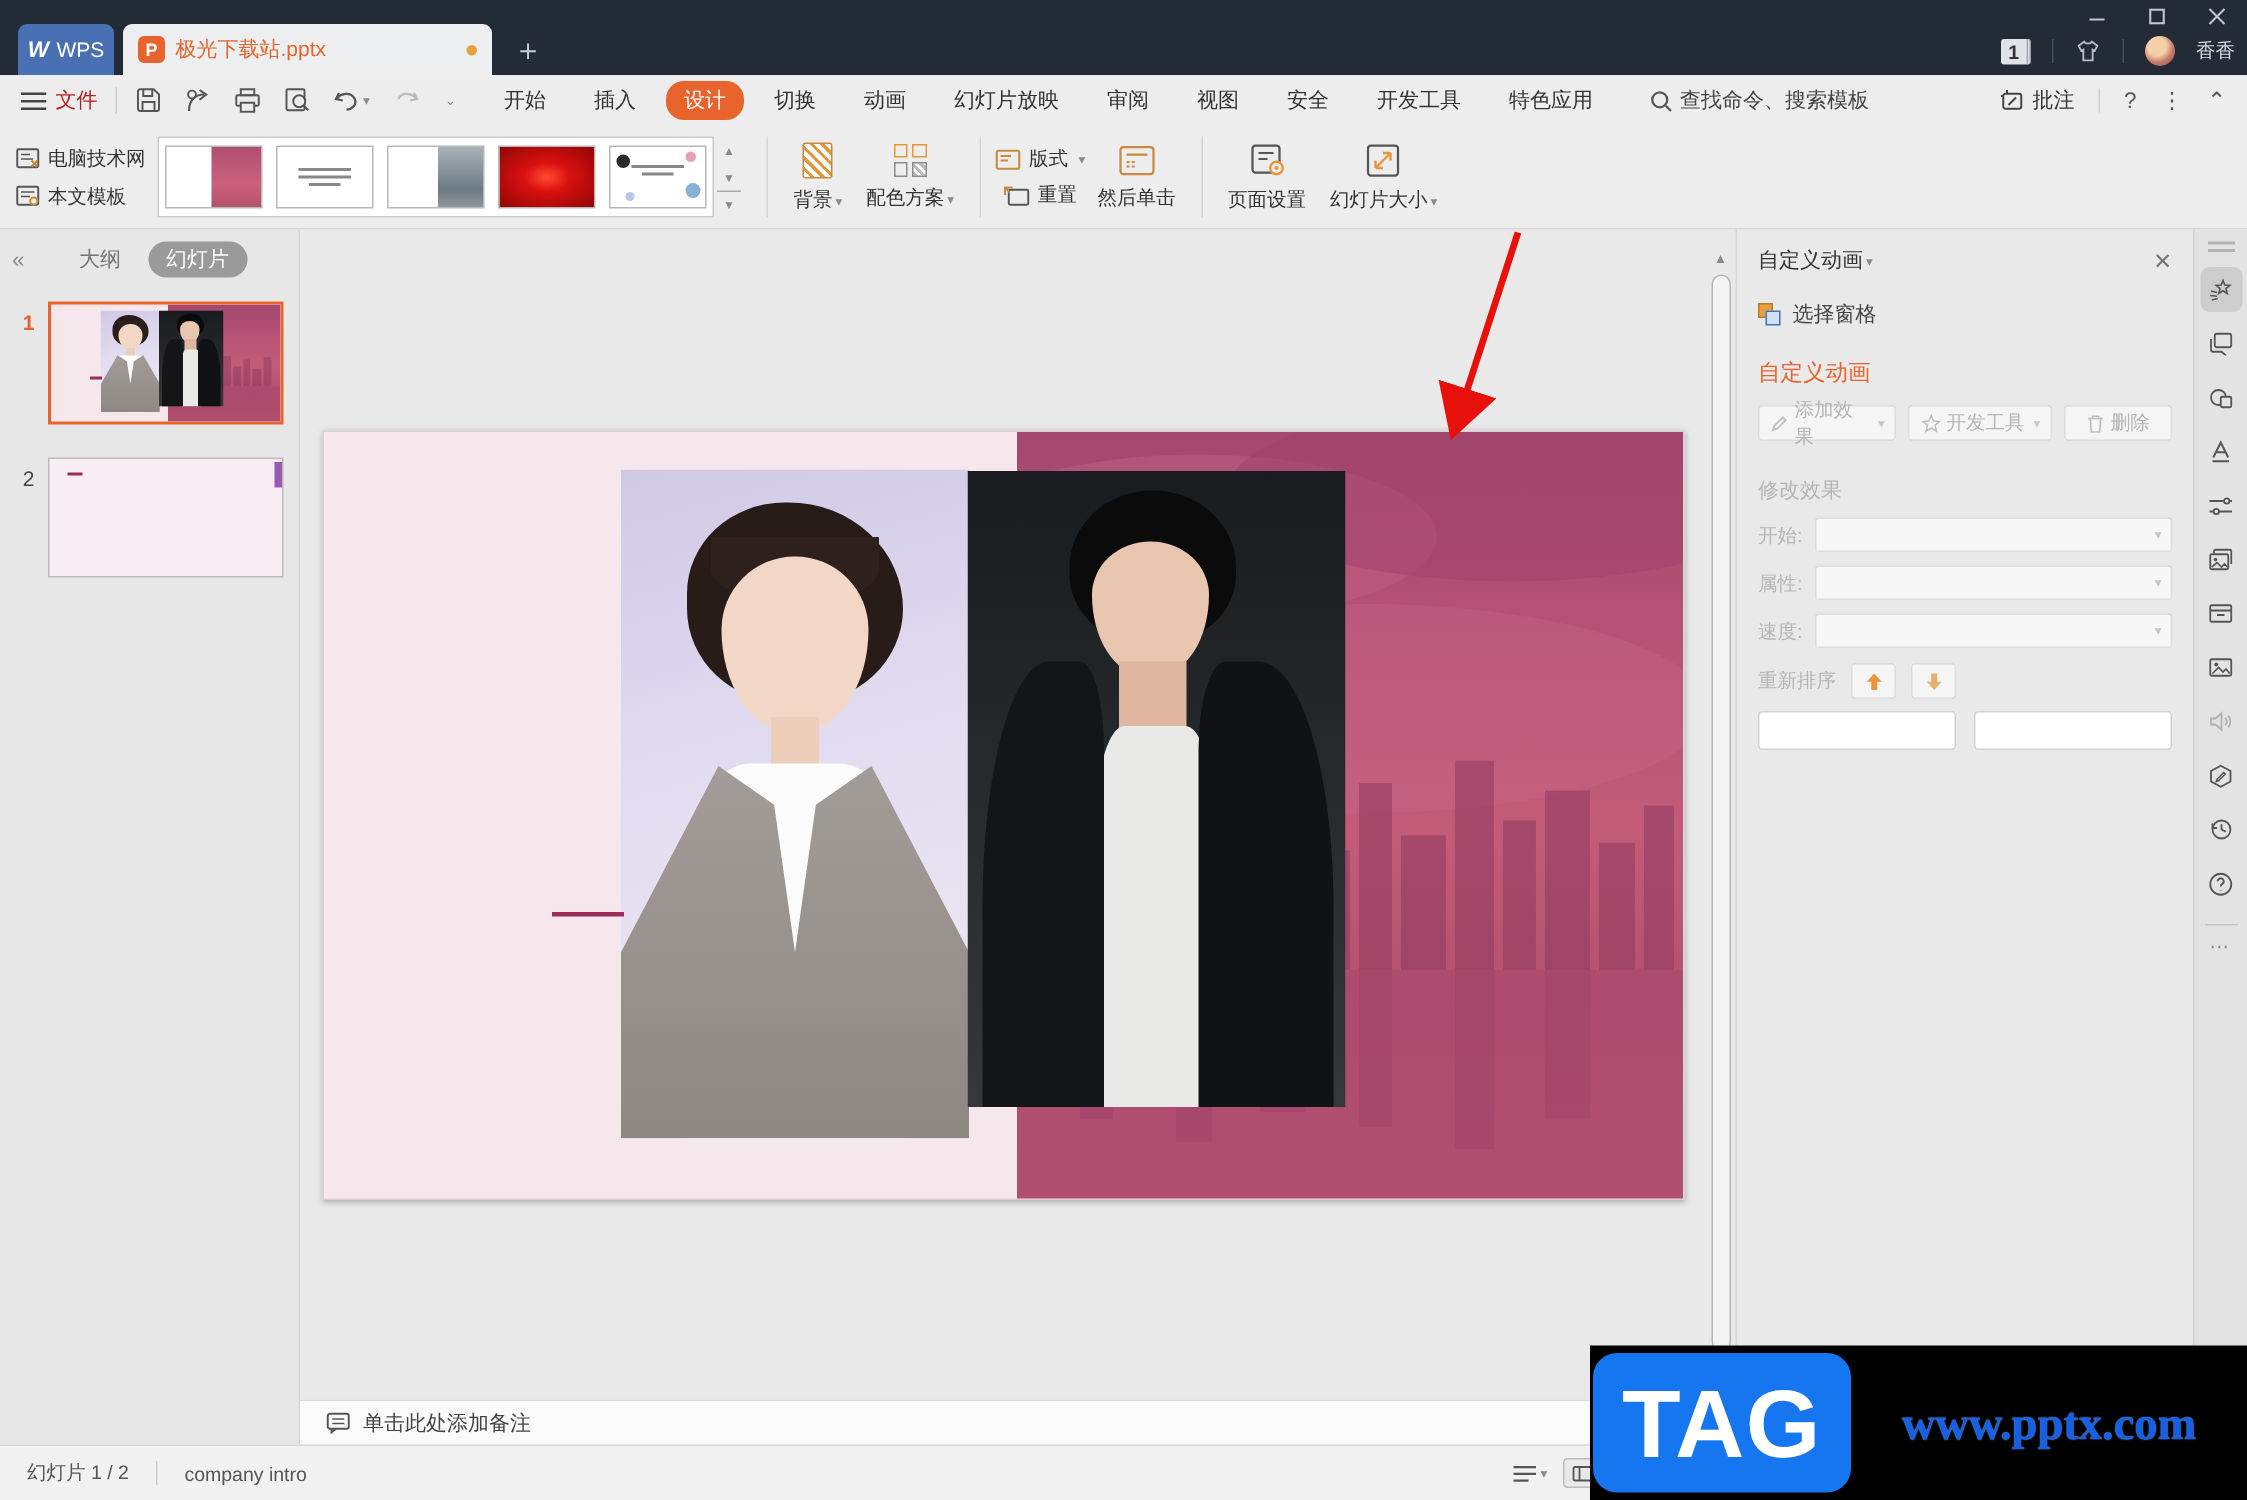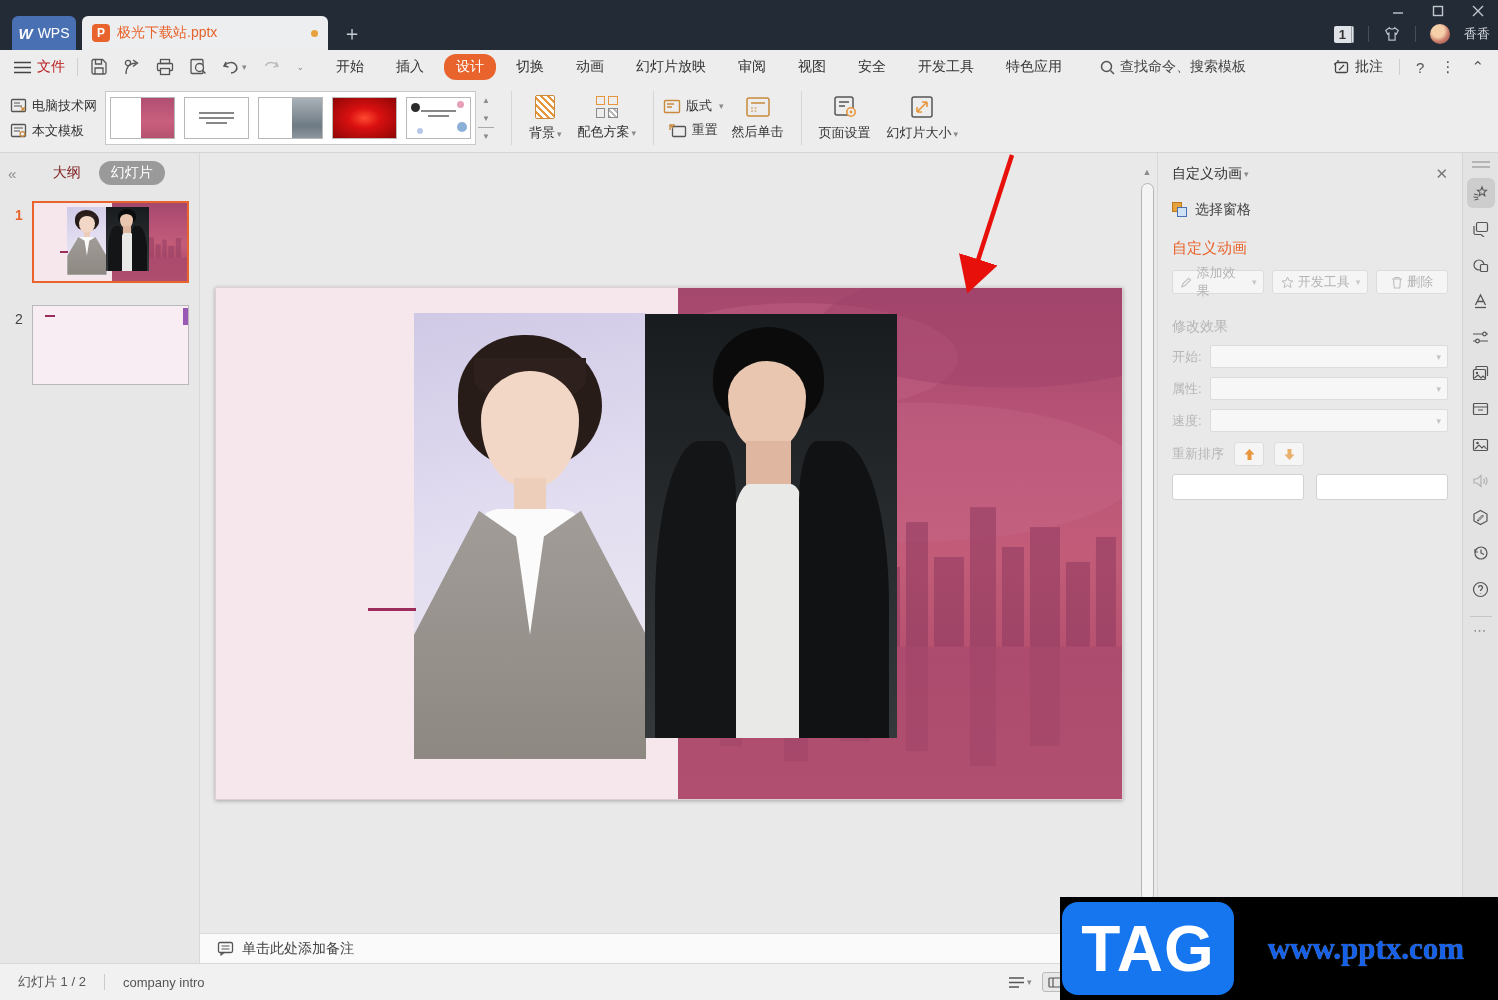--- a/index.html
+++ b/index.html
@@ -90,21 +90,21 @@
   .scheme-ico i:nth-child(4) { background:repeating-linear-gradient(45deg,#bbb 0 2px,#fff 2px 4px); border:1.5px solid #8a8a8a; }
 
   
   .main-row { display:flex; height:810px; }
 
   
   .left-panel { width:200px; background:#e7e7e7; border-right:1px solid #d8d8d8; position:relative; }
   .lp-head { height:40px; display:flex; align-items:center; padding:0 8px; }
   .lp-collapse { color:#8a8a8a; font-size:15px; margin-right:18px; }
   .lp-tabs { display:flex; align-items:center; gap:6px; flex:1; justify-content:center; margin-right:20px; }
-  .lp-tab { font-size:14px; color:#7f1d1d; padding:3px 12px; }
+  .lp-tab { font-size:14px; color:#737373; padding:3px 12px; }
   .lp-tab.active { background:#9a9a9a; color:#fff; border-radius:12px; }
   .thumb-row { display:flex; padding:8px 10px 0 6px; }
   .thumb-num { width:26px; font-size:14px; color:#444; padding-top:6px; text-align:center; }
   .thumb-num.sel { color:#e8642c; font-weight:bold; }
   .thumb-box { flex:1; height:82px; background:#f6e7ec; border:1px solid #b9b9b9; position:relative; overflow:hidden; }
   .thumb-box.sel { border:2px solid #e8642c; }
   .thumb2 { height:80px; background:#f8edf2; }
   .t2-dash { position:absolute; left:8%; top:12%; width:10px; height:2px; background:#9c2d5a; }
   .t2-bar { position:absolute; right:0; top:2%; width:5px; height:22%; background:#9b59b6; }
   .magenta { position:absolute; top:0; bottom:0; right:0; left:51%;

